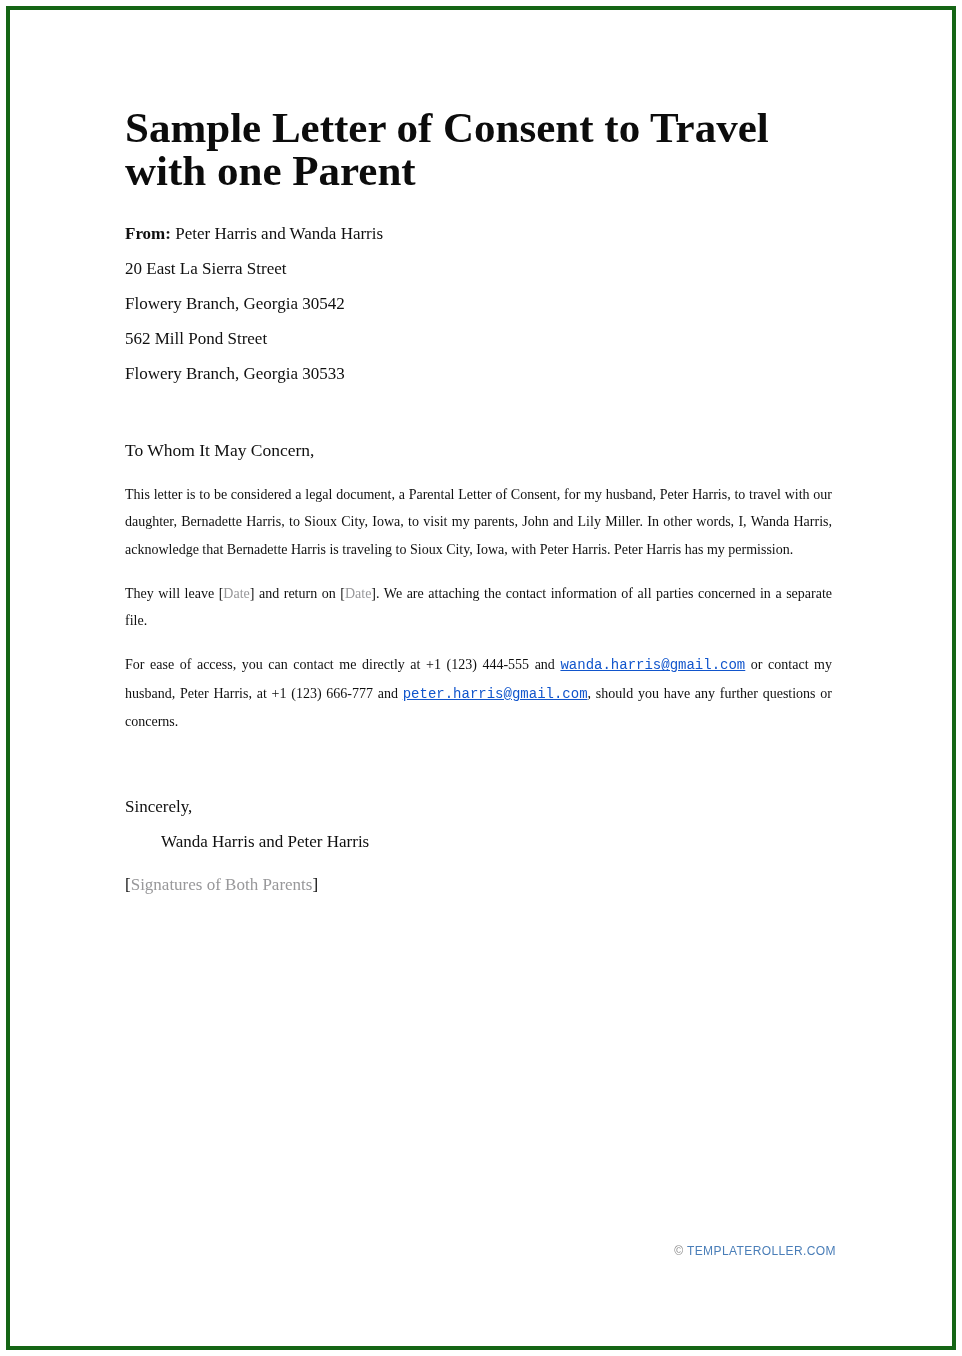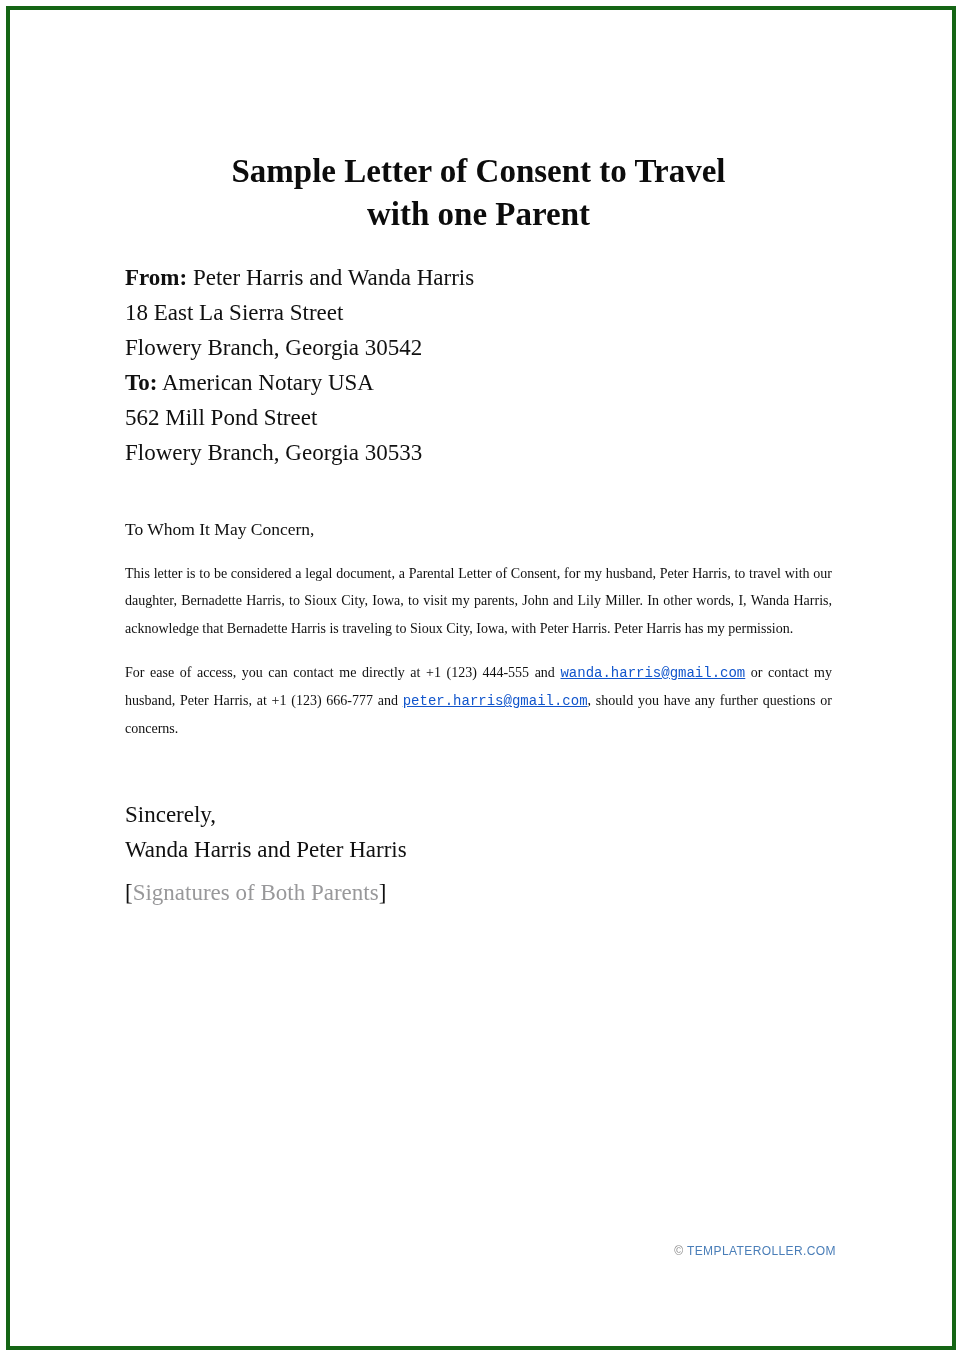--- a/index.html
+++ b/index.html
@@ -7,58 +7,58 @@
     --link-blue:#1155cc;
     --placeholder-gray:#98989a;
     --footer-blue:#4a7eb8;
     --copyright-gray:#8a8a8a;
   }
   *{margin:0;padding:0;box-sizing:border-box;}
   html,body{width:962px;height:1356px;background:#fff;overflow:hidden;}
   body{font-family:"Liberation Serif","DejaVu Serif",serif;color:#101010;position:relative;}
   .page{position:absolute;top:6px;left:6px;right:6px;bottom:6px;border:4px solid var(--border-green,#156515);background:#fff;}
   .content{padding:96px 120px 0 115px;}
-  .title{text-align:center;font-weight:bold;font-size:33px;line-height:43px;margin-bottom:28px;color:#0c0c0c;margin-top:44px;}
+  .title{text-align:left;font-weight:bold;font-size:43px;line-height:43px;margin-bottom:28px;color:#0c0c0c;}
   .title-line{display:block;}
-  .line{font-size:23px;line-height:27px;margin-bottom:8px;}
+  .line{font-size:17px;line-height:27px;margin-bottom:8px;}
   .date-line{margin:44px 0 44px;}
   .salutation{font-weight:normal;font-size:17.5px;line-height:27px;margin:50px 0 17px;}
   .para{font-size:14px;line-height:27.3px;text-align:justify;margin-bottom:17px;}
   .gray{color:var(--placeholder-gray,#98989a);}
   a.email{color:var(--link-blue,#1155cc);text-decoration:underline;cursor:pointer;font-family:Liberation Mono, monospace;}
   .sincerely{margin-top:58px;}
-  .names{margin-bottom:16px;}
+  .names{margin-bottom:16px;margin-left:36px;}
   .footer{position:absolute;right:116px;bottom:88px;font-family:"Liberation Sans","DejaVu Sans",sans-serif;font-size:12px;letter-spacing:0.4px;}
   .footer .copy{color:var(--copyright-gray,#8a8a8a);}
   .footer a{color:var(--footer-blue,#4a7eb8);text-decoration:none;cursor:pointer;}
 </style>
 </head>
 <body>
 
 <div class="page">
   <div class="content">
 
     <h1 class="title">
         <span class="title-line">Sample Letter of Consent to Travel</span>
         <span class="title-line">with one Parent</span>
       </h1>
 
     <p class="line"><strong>From:</strong> <span>Peter Harris and Wanda Harris</span></p>
-    <p class="line">18 East La Sierra Street</p>
+    <p class="line">20 East La Sierra Street</p>
     <p class="line">Flowery Branch, Georgia 30542</p>
 
 
-    <p class="line"><strong>To:</strong> <span>American Notary USA</span></p>
     <p class="line">562 Mill Pond Street</p>
     <p class="line">Flowery Branch, Georgia 30533</p>
 
     <p class="salutation">To Whom It May Concern,</p>
 
     <p class="para">This letter is to be considered a legal document, a Parental Letter of Consent, for my husband, Peter Harris, to travel with our daughter, Bernadette Harris, to Sioux City, Iowa, to visit my parents, John and Lily Miller. In other words, I, Wanda Harris, acknowledge that Bernadette Harris is traveling to Sioux City, Iowa, with Peter Harris. Peter Harris has my permission.</p>
 
+    <p class="para"><span>They will leave [</span><span class="gray">Date</span><span>] and return on [</span><span class="gray">Date</span><span>]. We are attaching the contact information of all parties concerned in a separate file.</span></p>
 
     <p class="para"><span>For ease of access, you can contact me directly at +1 (123) 444-555 and </span><a class="email" href="#">wanda.harris@gmail.com</a><span> or contact my husband, Peter Harris, at +1 (123) 666-777 and </span><a class="email" href="#">peter.harris@gmail.com</a><span>, should you have any further questions or concerns.</span></p>
 
     <div class="closing">
       <p class="line sincerely">Sincerely,</p>
       <p class="line names">Wanda Harris and Peter Harris</p>
       <p class="line"><span>[</span><span class="gray">Signatures of Both Parents</span><span>]</span></p>
     </div>
 
   </div>

